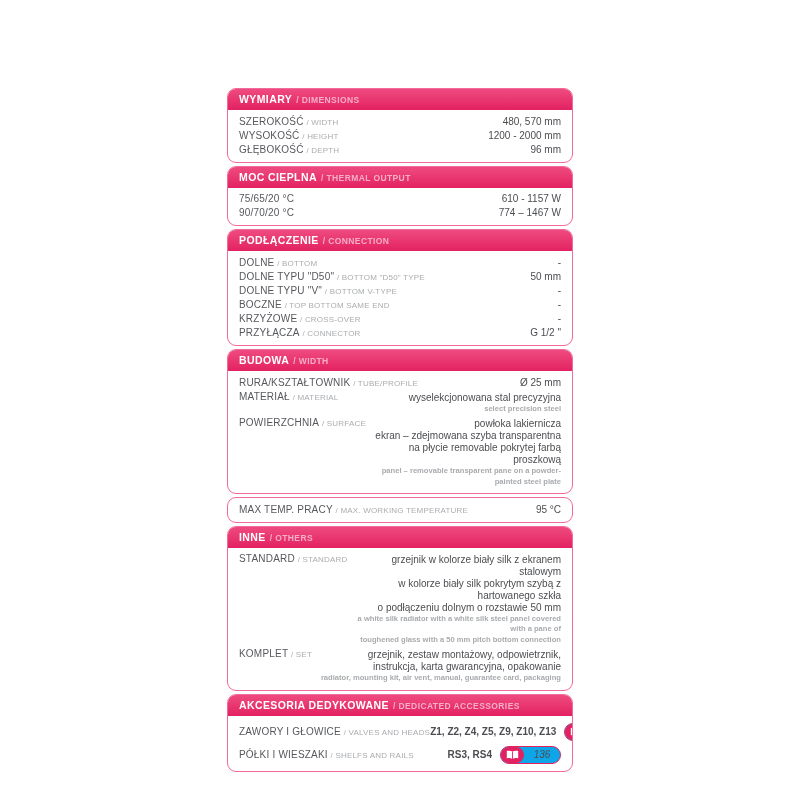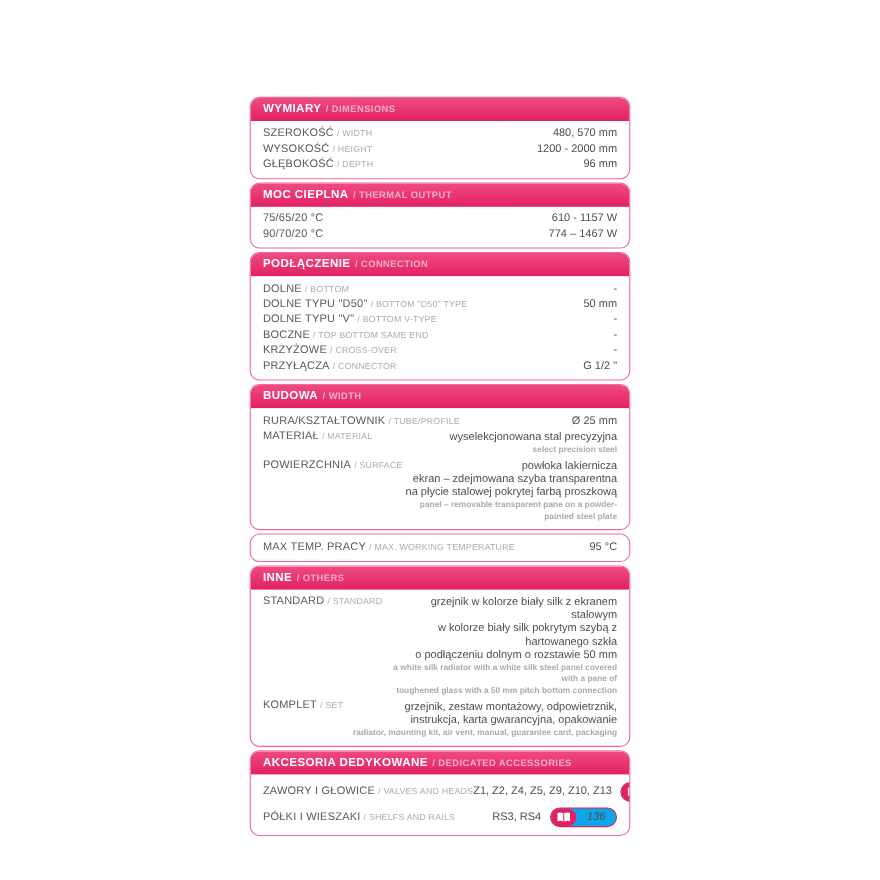--- a/index.html
+++ b/index.html
@@ -39,21 +39,21 @@
   .lbl-pl{color:#57585c;letter-spacing:.2px;}
   .lbl-en{color:#aaacaf;font-size:8px;letter-spacing:.2px;}
   .row-value{color:#4c4d51;text-align:right;white-space:nowrap;}
 
   .row.multiline{align-items:flex-start;}
   .row-value-block{flex:1;text-align:right;padding-top:1px;}
   .val-line{color:#4c4d51;font-size:10px;line-height:1.2;}
   .note-line{color:#a9abae;font-size:7.6px;line-height:1.35;font-weight:bold;}
 
   .acc-row{align-items:center;padding:2.6px 0;}
-  .acc-value{color:#4c4d51;margin-left:auto;margin-right:8px;white-space:nowrap;}
+  .acc-value{color:#4c4d51;margin-left:auto;margin-right:8px;white-space:nowrap;font-weight:bold;}
   .page-badge{
     display:inline-flex;align-items:stretch;flex:none;
     border:1.5px solid #e32161;border-radius:10px;
     background:#0ea5e9;height:16px;overflow:hidden;font-style:italic;
   }
   .badge-book{
     background:#e32161;width:23px;border-radius:8px;
     display:flex;align-items:center;justify-content:center;
   }
   .badge-num{
@@ -195,21 +195,21 @@
           </div>
         </div>
         <div class="row multiline">
           <div class="row-label">
             <span class="lbl-pl">POWIERZCHNIA</span>
             <span class="lbl-en">/ SURFACE</span>
           </div>
           <div class="row-value-block">
             <div class="val-line">powłoka lakiernicza</div>
             <div class="val-line">ekran – zdejmowana szyba transparentna</div>
-            <div class="val-line">na płycie stalowej pokrytej farbą proszkową</div>
+            <div class="val-line">na płycie removable pokrytej farbą proszkową</div>
             <div class="note-line">panel – removable transparent pane on a powder-painted steel plate</div>
           </div>
         </div>
       </div>
     </section>
 
     <section class="spec-section">
       <div class="sec-body">
         <div class="row">
           <div class="row-label">

